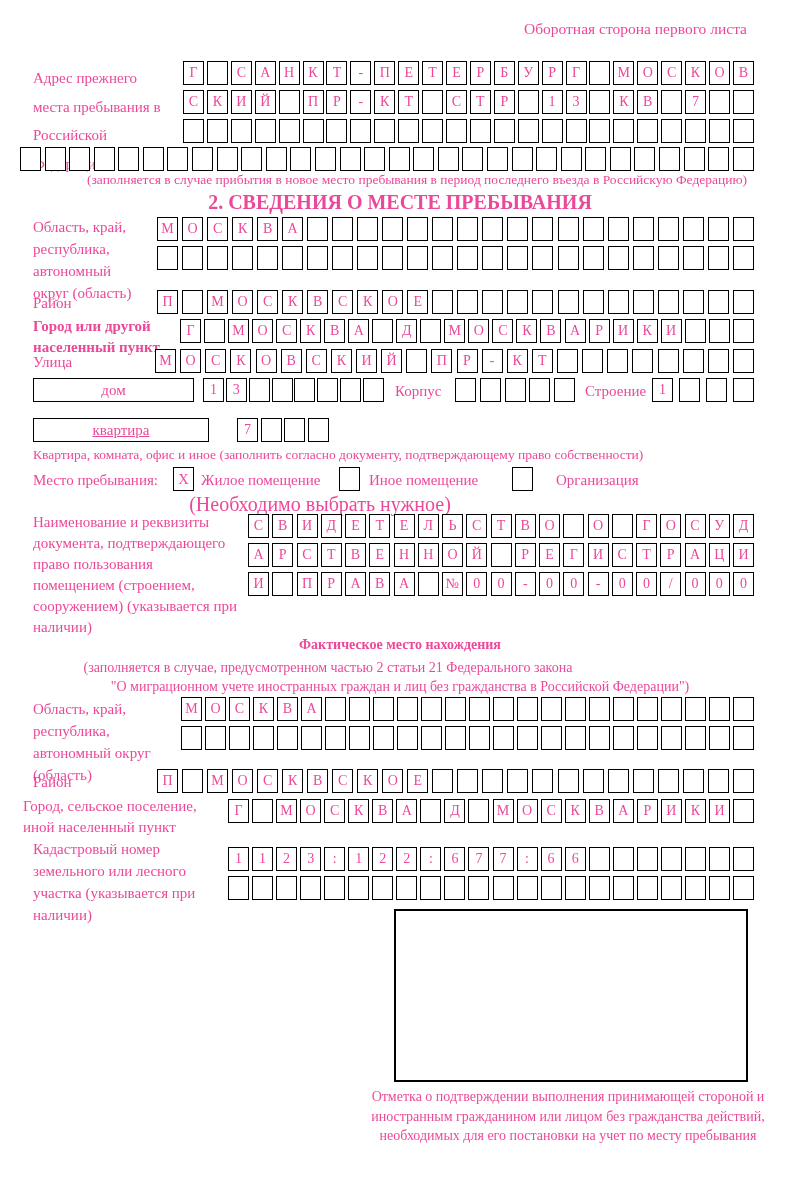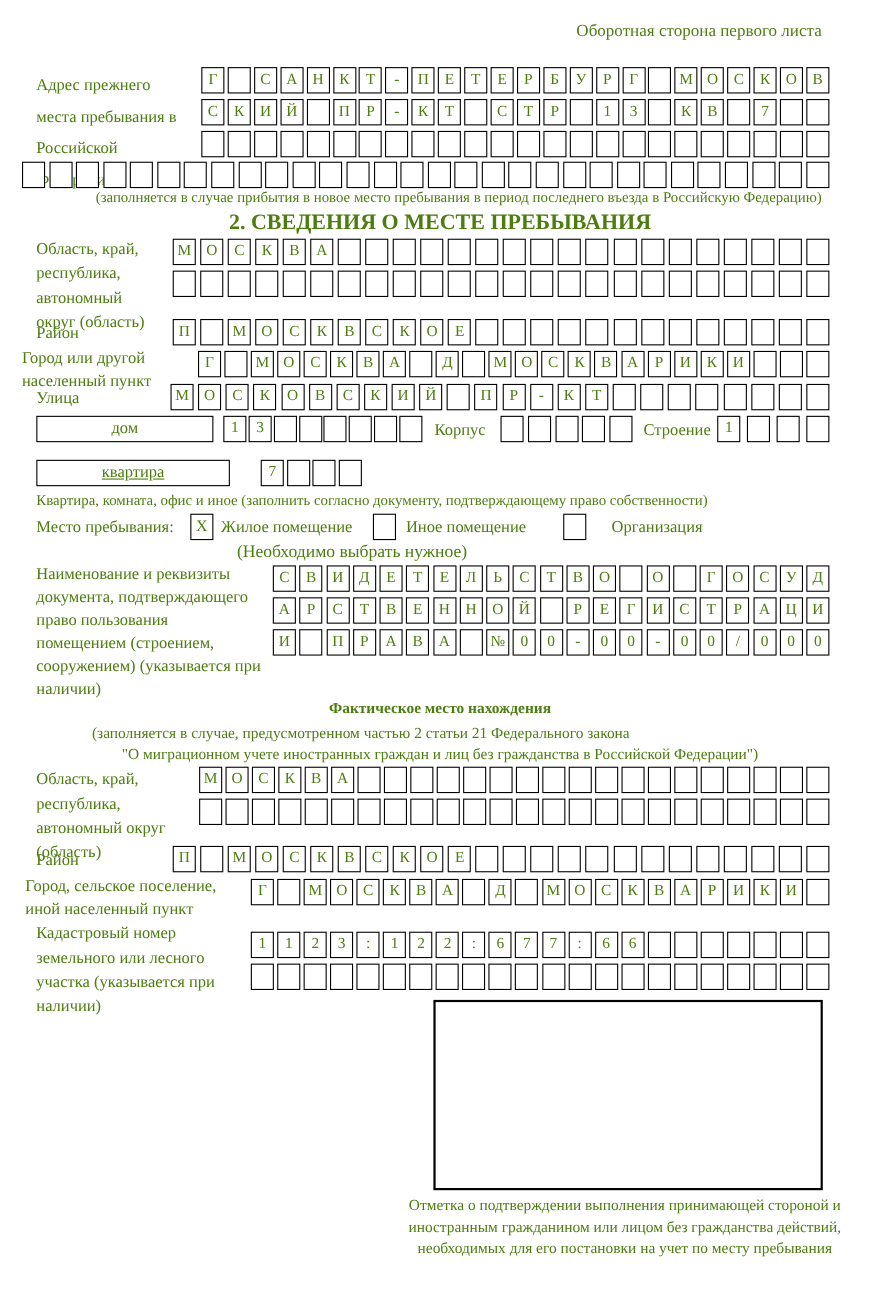--- a/index.html
+++ b/index.html
@@ -1,17 +1,17 @@
 <!DOCTYPE html>
 <html><head>
 <meta charset="utf-8">
 <style>
   html,body{margin:0;padding:0;background:#fff;}
   #form{
-    position:relative;width:800px;height:1180px;background:#fff;color:#4d7c0f;
+    position:relative;width:800px;height:1180px;background:#fff;color:#ec4899;
     font-family:"Liberation Serif","DejaVu Serif",serif;overflow:hidden;
   }
   .top-note{position:absolute;font-size:15.5px;}
   .lbl{position:absolute;font-size:15px;line-height:21px;}
   .caption{position:absolute;font-size:13.5px;}
   .center{text-align:center;}
   .title{position:absolute;font-weight:bold;text-align:center;left:0;width:800px;}
   .cells{position:absolute;display:flex;justify-content:space-between;height:24px;}
   .cell{
     box-sizing:border-box;flex:0 0 21px;width:21px;height:24px;border:1.6px solid #000;
@@ -224,21 +224,21 @@
       <span class="cell"></span>
       <span class="cell"></span>
       <span class="cell"></span>
       <span class="cell"></span>
       <span class="cell"></span>
       <span class="cell"></span>
       <span class="cell"></span>
       <span class="cell"></span>
     </div>
 
-  <div class="lbl" style="left:20px;top:316px;width:130px;">Город или другой населенный пункт</div>
+  <div class="lbl" style="left:33px;top:316px;width:130px;font-weight:bold;">Город или другой населенный пункт</div>
   <div class="cells" style="left:180px;top:319px;width:574px;">
       <span class="cell">Г</span>
       <span class="cell"></span>
       <span class="cell">М</span>
       <span class="cell">О</span>
       <span class="cell">С</span>
       <span class="cell">К</span>
       <span class="cell">В</span>
       <span class="cell">А</span>
       <span class="cell"></span>
@@ -323,21 +323,21 @@
     </div>
   <div class="caption" style="left:33px;top:447px;width:740px;">Квартира, комната, офис и иное (заполнить согласно документу, подтверждающему право собственности)</div>
 
   <div class="lbl" style="left:33px;top:470px;">Место пребывания:</div>
   <div class="checkbox" style="left:173px;top:467px;">X</div>
   <div class="lbl" style="left:201px;top:470px;">Жилое помещение</div>
   <div class="checkbox" style="left:339px;top:467px;"></div>
   <div class="lbl" style="left:369px;top:470px;">Иное помещение</div>
   <div class="checkbox" style="left:512px;top:467px;"></div>
   <div class="lbl" style="left:556px;top:470px;">Организация</div>
-  <div class="caption center" style="left:140px;top:493px;width:360px;font-size:16px;">(Необходимо выбрать нужное)</div>
+  <div class="caption center" style="left:140px;top:493px;width:360px;font-size:20px;">(Необходимо выбрать нужное)</div>
 
   <div class="lbl" style="left:33px;top:512px;width:205px;">Наименование и реквизиты документа, подтверждающего право пользования помещением (строением, сооружением) (указывается при наличии)</div>
   <div class="cells" style="left:248px;top:514px;width:506px;">
       <span class="cell">С</span>
       <span class="cell">В</span>
       <span class="cell">И</span>
       <span class="cell">Д</span>
       <span class="cell">Е</span>
       <span class="cell">Т</span>
       <span class="cell">Е</span>

